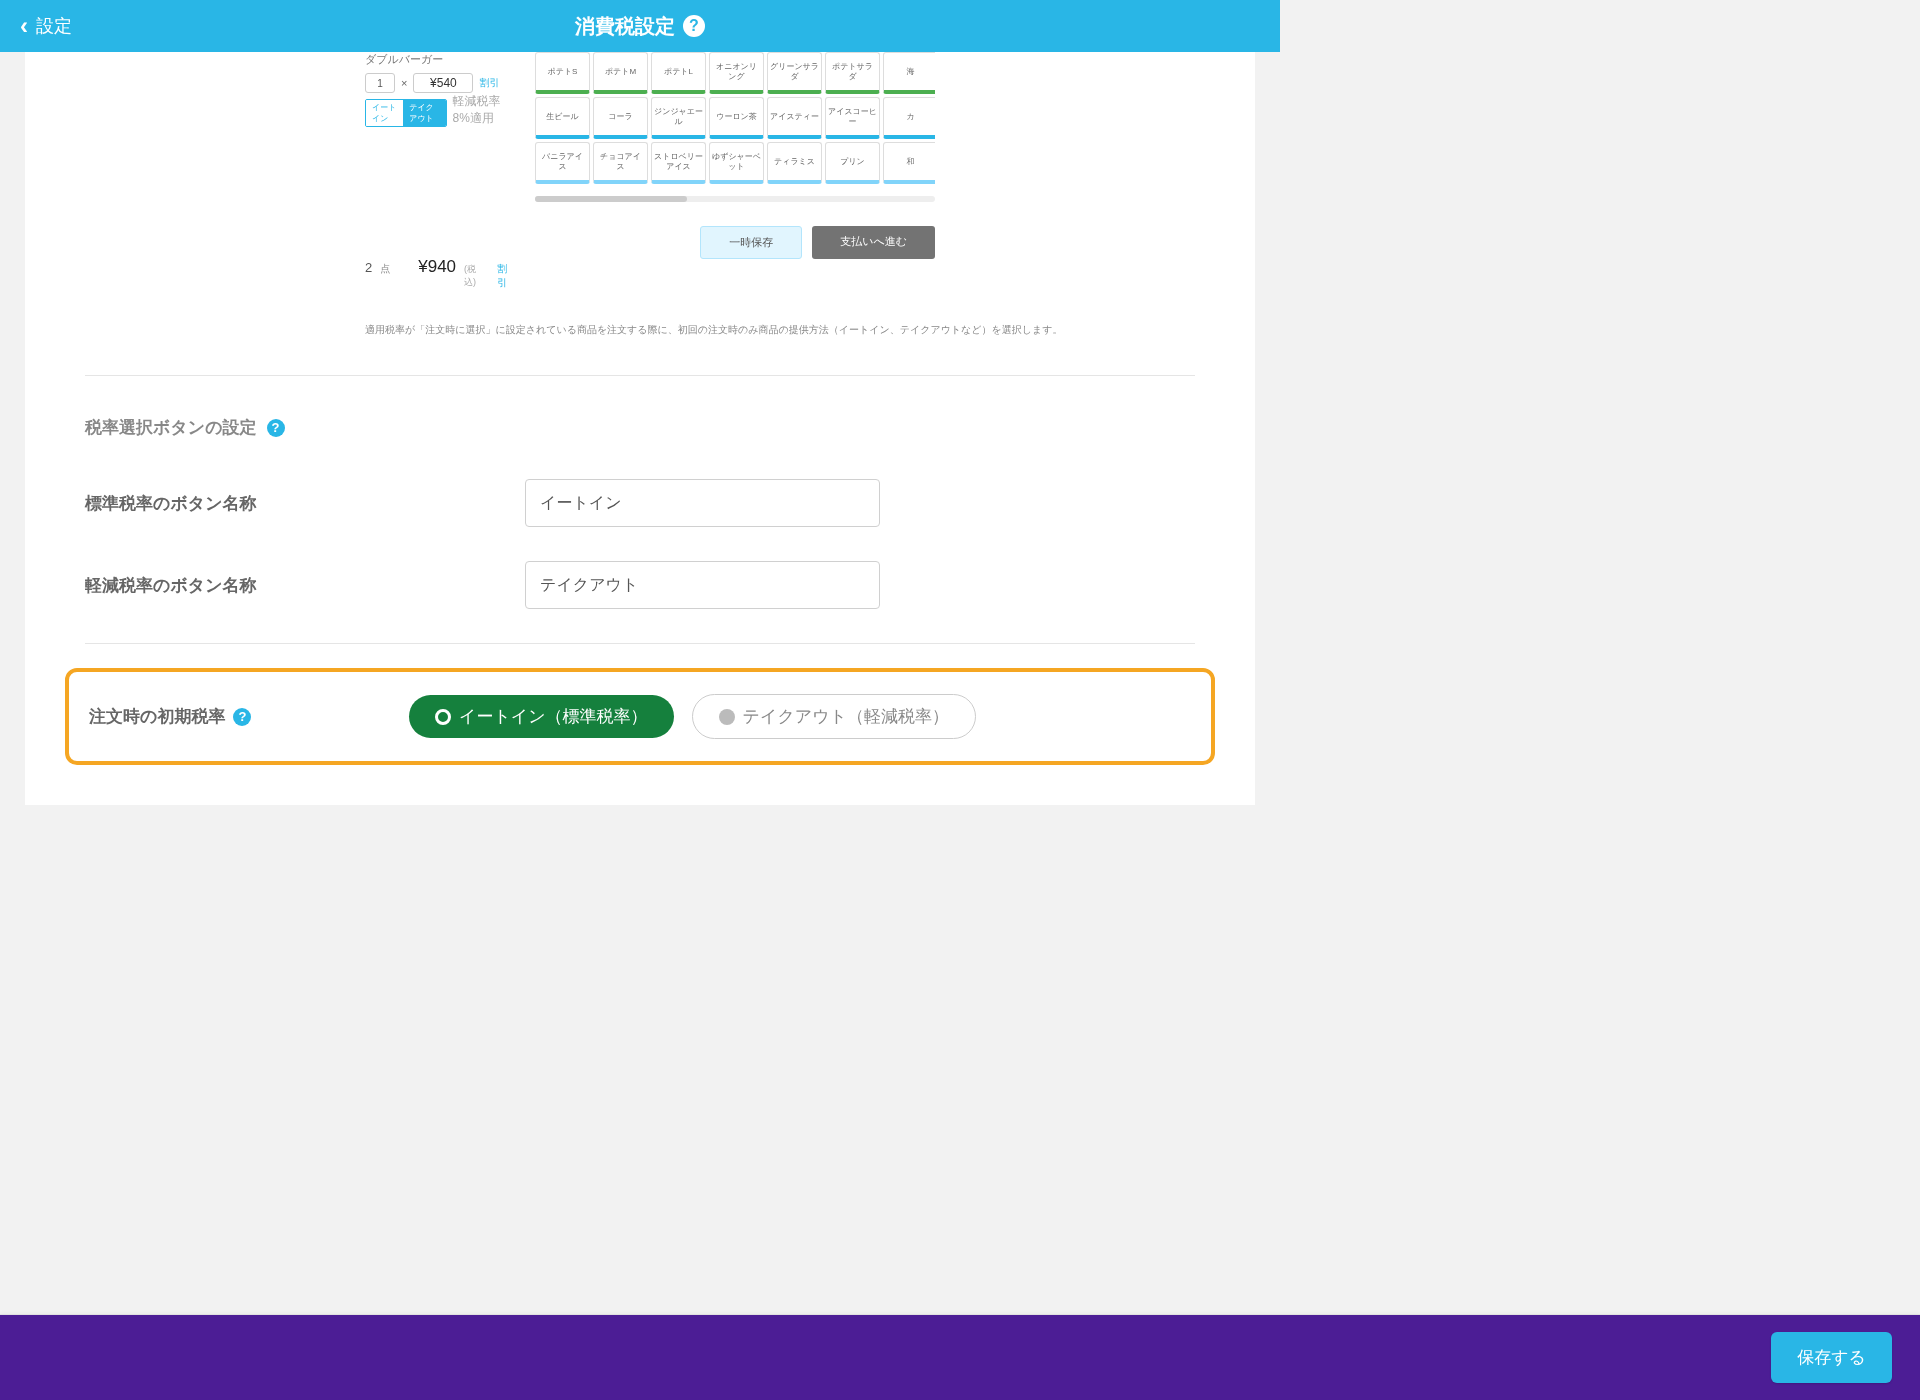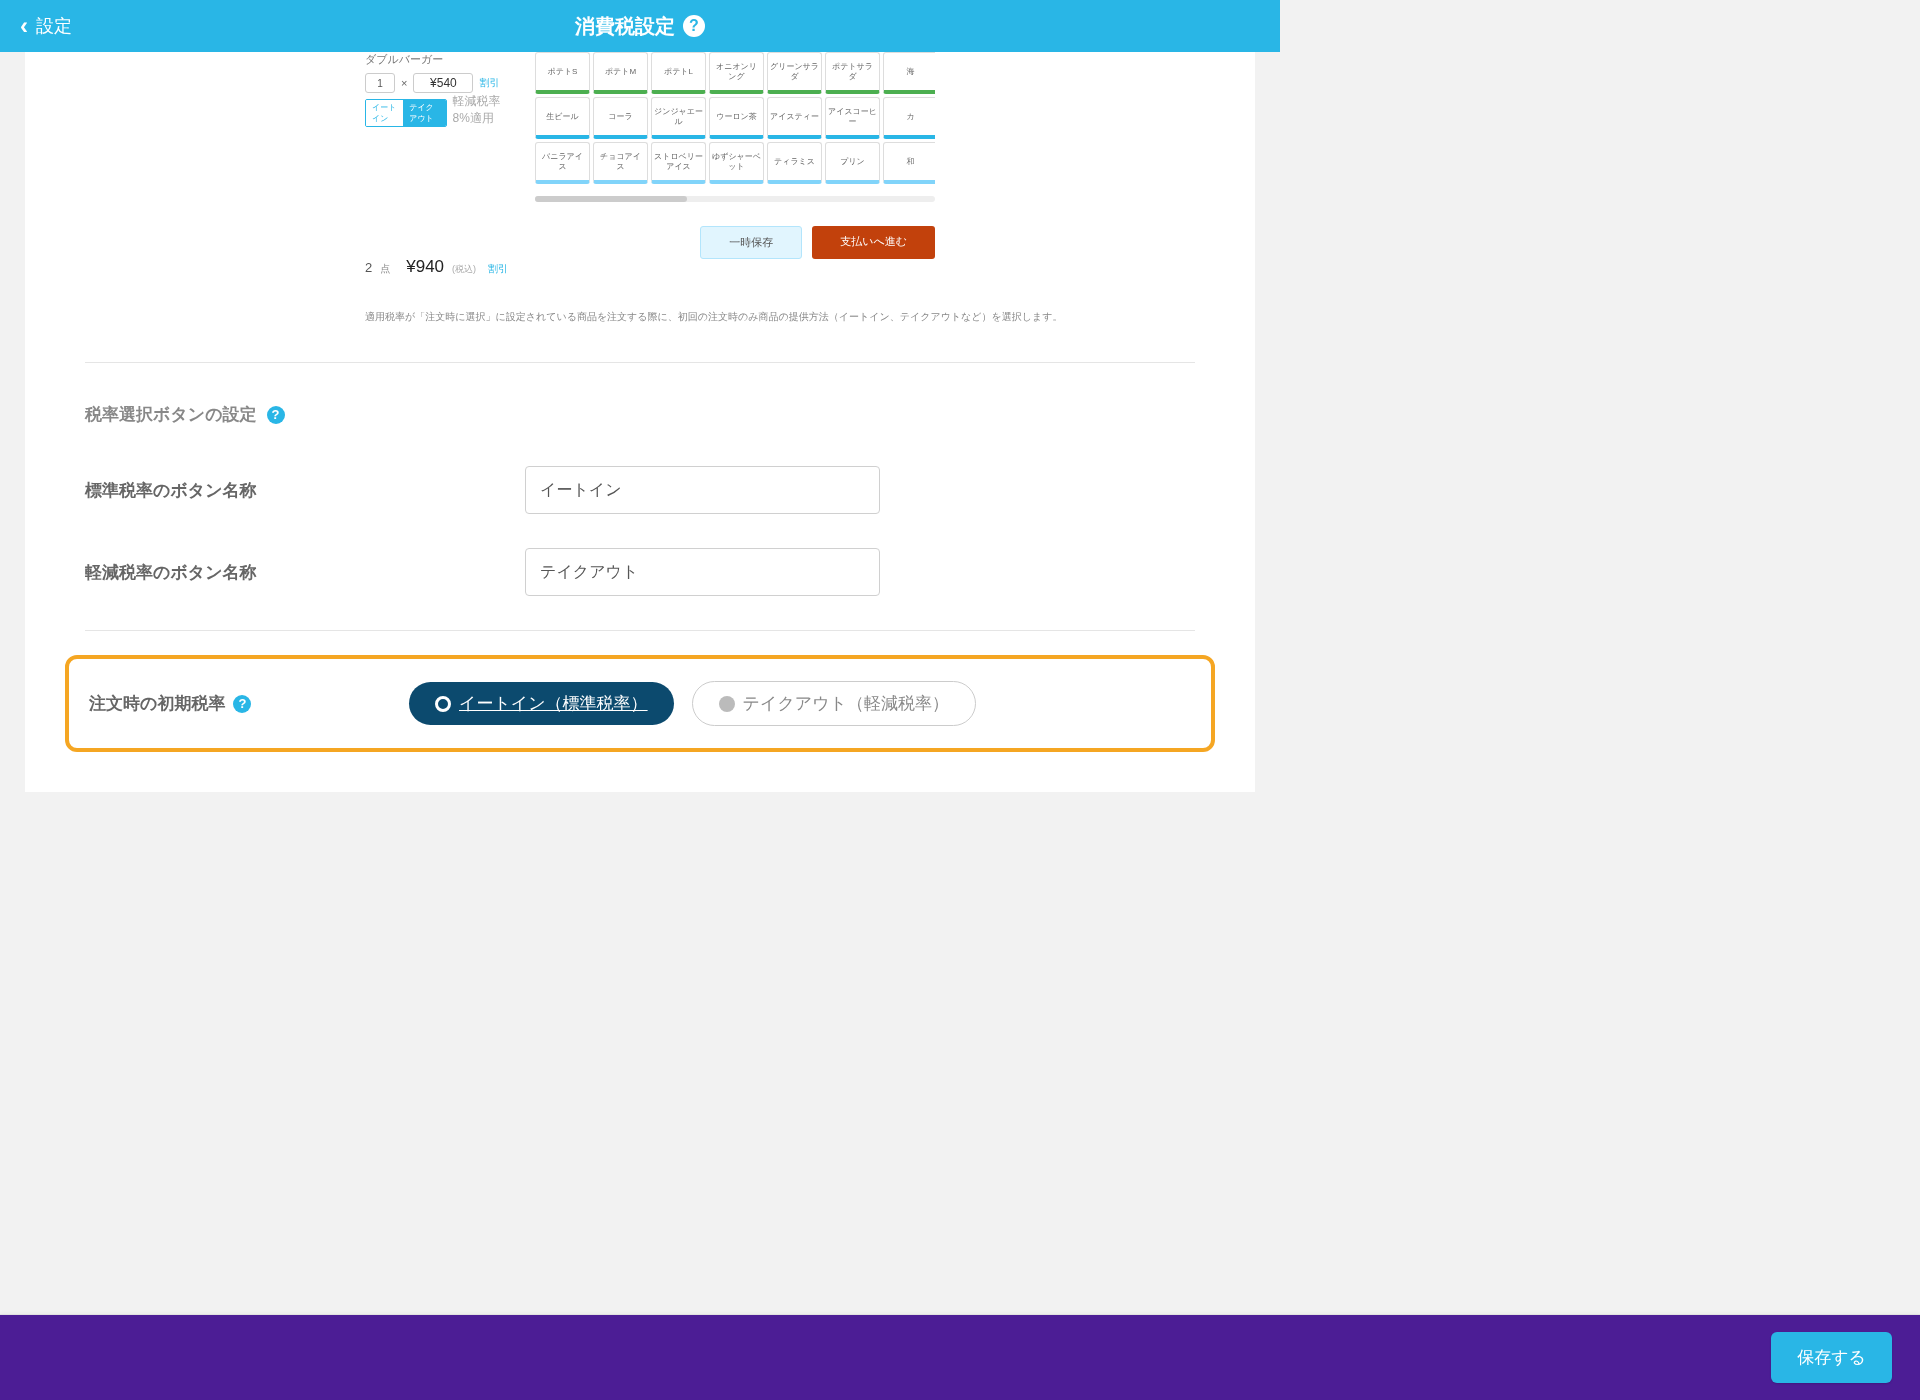--- a/index.html
+++ b/index.html
@@ -135,21 +135,21 @@
   .preview-left .chipnote { font-size: 12px; color: #aaa; margin-left: 6px; }
   .preview-left .chiprow { display: flex; align-items: center; }
   .preview-left .total-row {
     margin-top: 130px;
     display: flex;
     align-items: baseline;
     gap: 8px;
   }
   .preview-left .total-row .cnt { font-size: 13px; color: #555; }
   .preview-left .total-row .cntunit { font-size: 10px; color: #888; }
-  .preview-left .total-row .totprice { font-size: 17px; color: #222; font-weight: 500; margin-left: 8px; text-align: right; }
+  .preview-left .total-row .totprice { font-size: 17px; color: #222; font-weight: 500; margin-left: 20px; text-align: right; }
   .preview-left .total-row .taxin { font-size: 9px; color: #aaa; }
   .preview-left .total-row .disc2 { color: #29b6e6; font-size: 10px; margin-left: 4px; }
 
   .preview-right {
     width: 400px;
     flex-shrink: 0;
   }
   .grid {
     display: grid;
     grid-template-columns: repeat(7, 55px);
@@ -200,21 +200,21 @@
   }
   .btn-temp {
     border: 1px solid #b3e5fc;
     background: #e1f5fe;
     color: #555;
     font-size: 11px;
     padding: 8px 28px;
     border-radius: 3px;
   }
   .btn-pay {
-    background: #c2410c;
+    background: #737373;
     color: #fff;
     font-size: 11px;
     padding: 8px 28px;
     border-radius: 3px;
     border: none;
   }
 
   .desc {
     color: #888;
     font-size: 10px;
@@ -289,23 +289,22 @@
     font-weight: 500;
     cursor: pointer;
   }
   .pill .dot {
     width: 16px;
     height: 16px;
     border-radius: 50%;
     display: inline-block;
   }
   .pill.active {
-    background: #0c4a6e;
+    background: #15803d;
     color: #fff;
-    text-decoration: underline;
   }
   .pill.active .dot {
     border: 3px solid #fff;
     background: transparent;
   }
   .pill.inactive {
     background: #fff;
     border: 1px solid #ccc;
     color: #888;
   }

